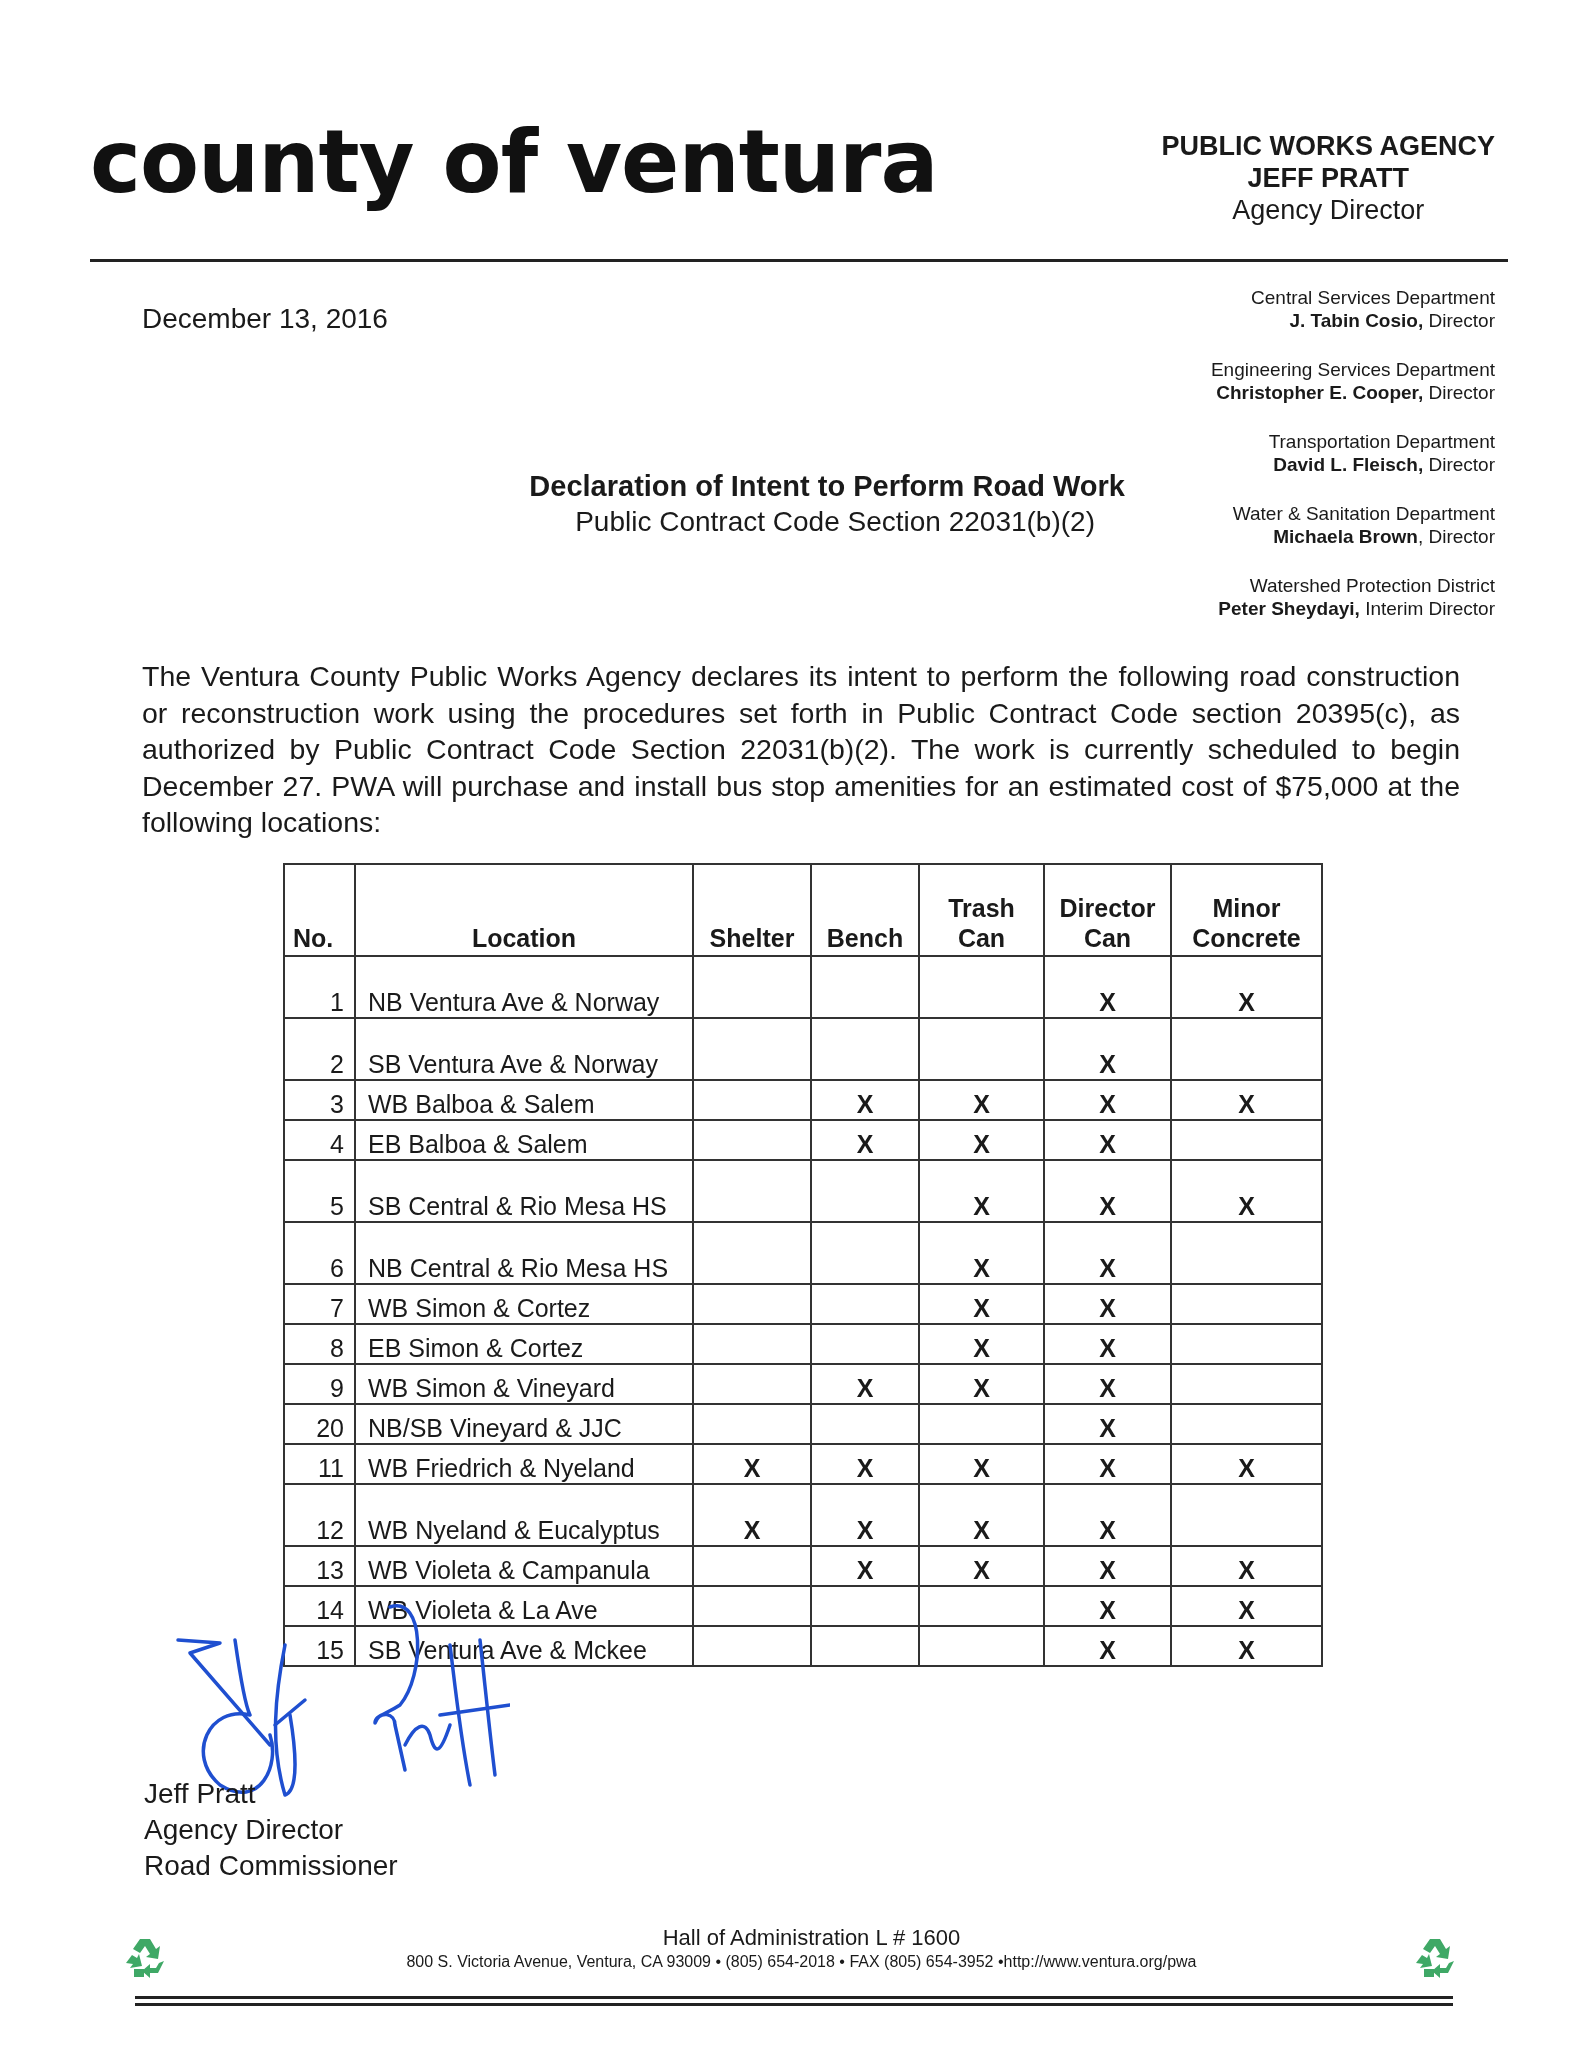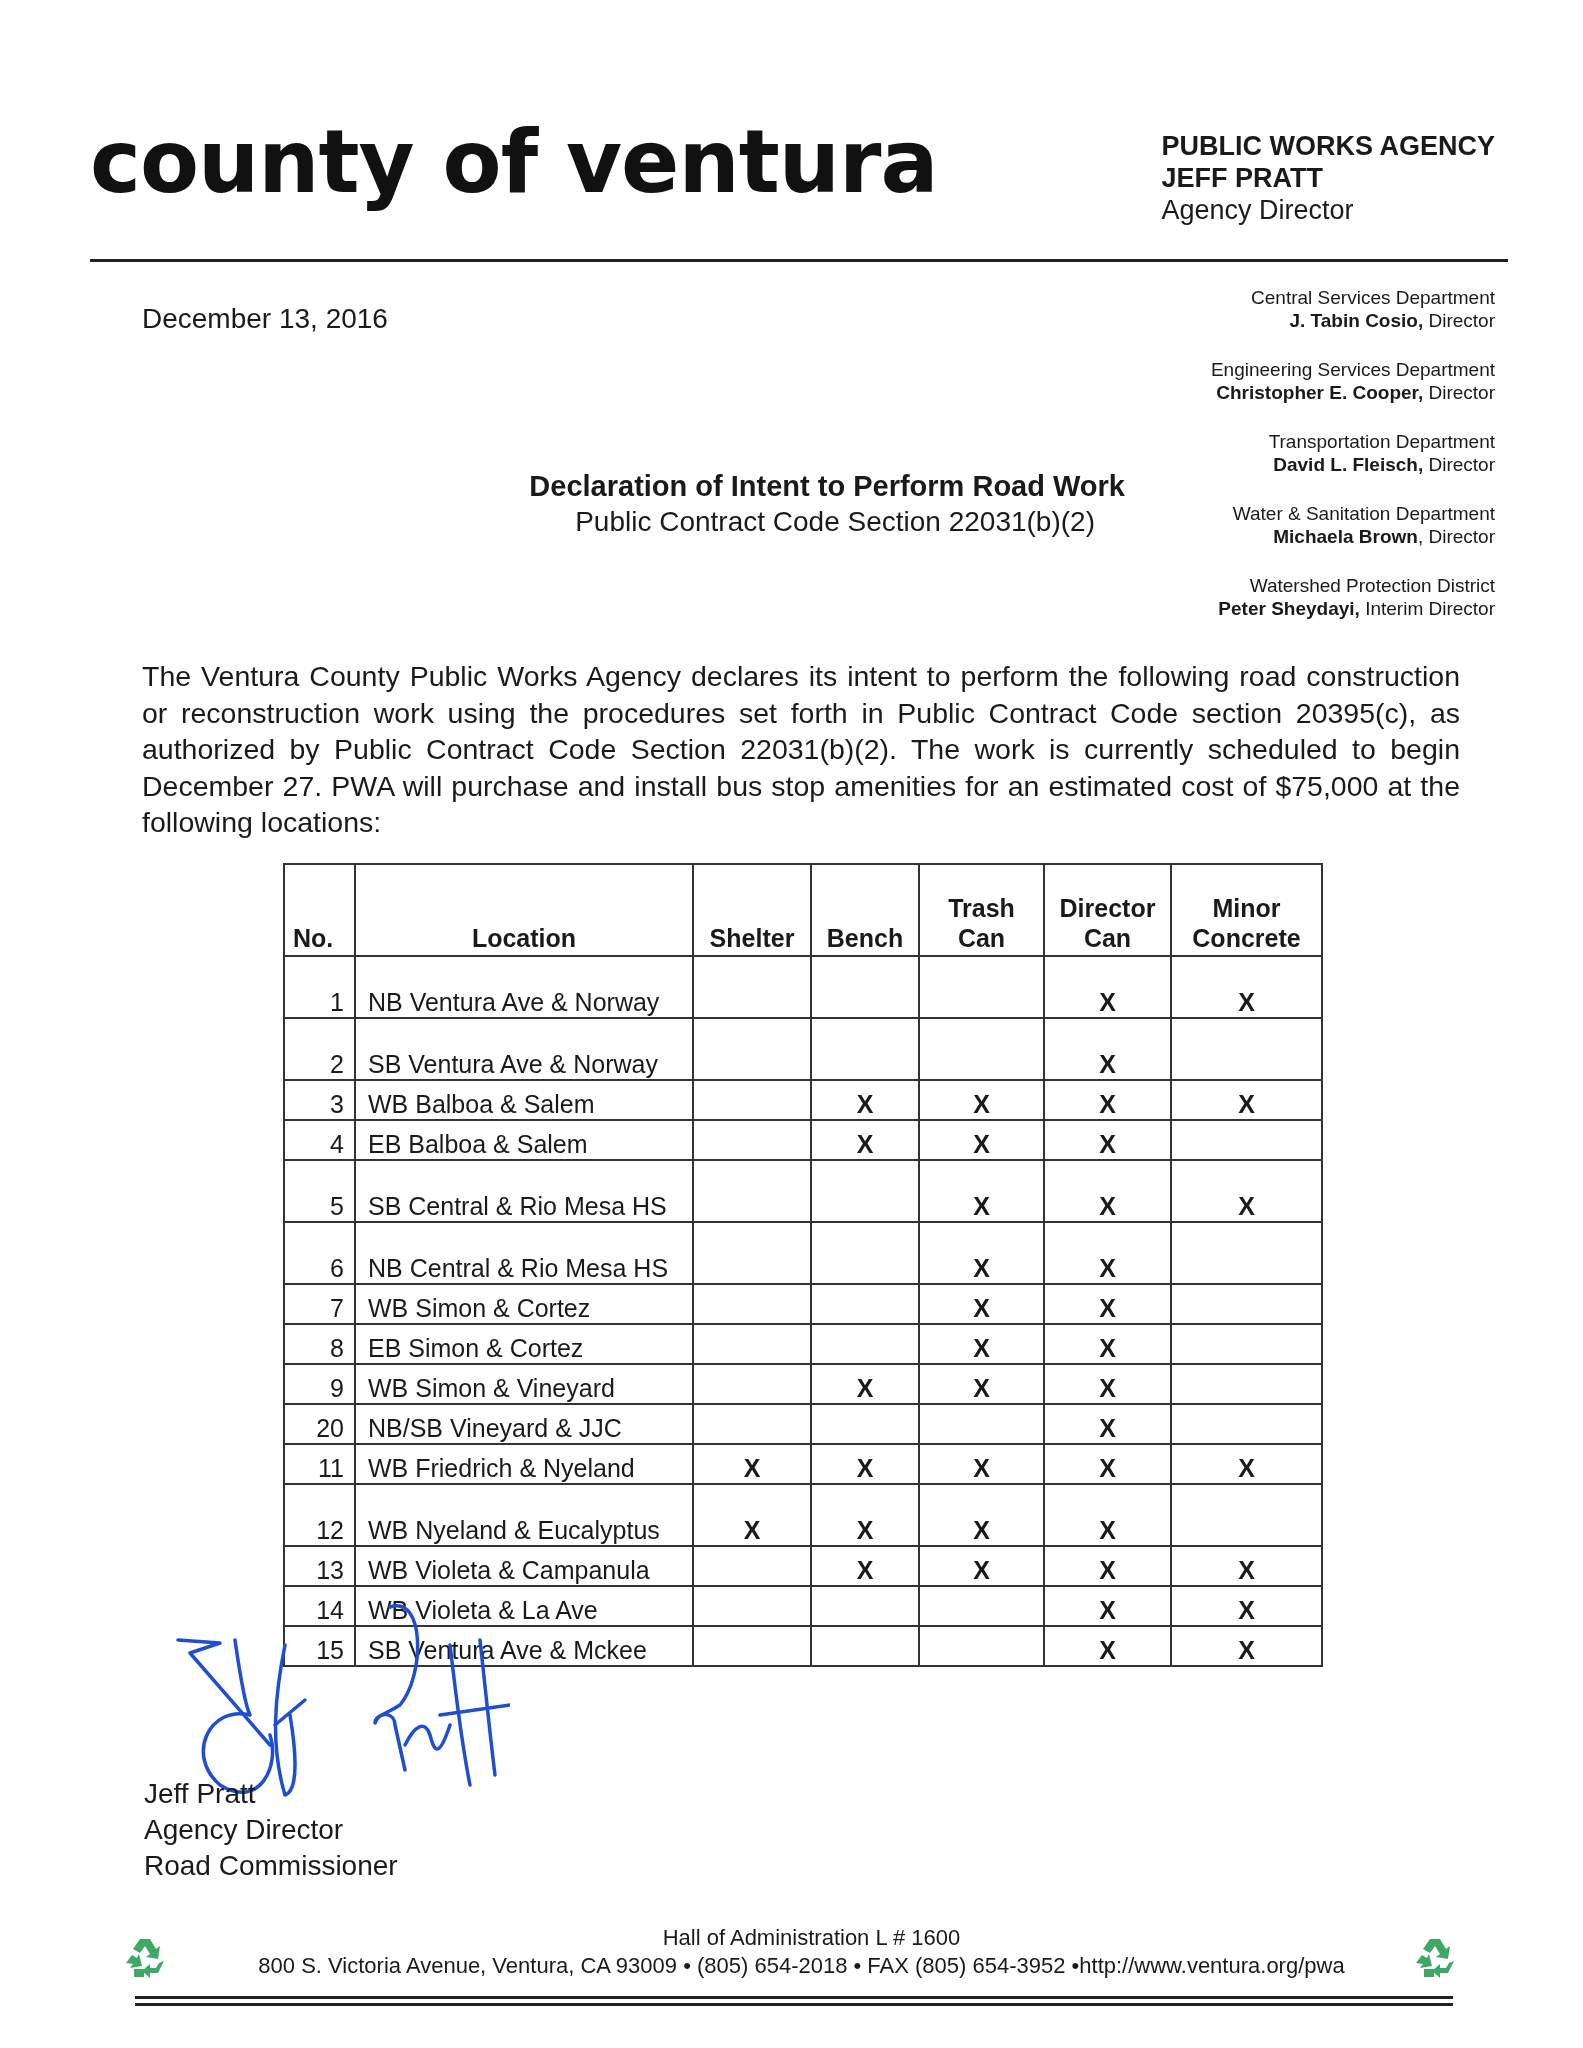--- a/index.html
+++ b/index.html
@@ -4,21 +4,21 @@
 <style>
   html, body { margin:0; padding:0; background:#ffffff; }
   body { width:1583px; height:2048px; position:relative; overflow:hidden;
          font-family:"Liberation Sans", sans-serif; color:#1a1a1a; }
   .abs { position:absolute; }
 
   
   .logo { left:90px; top:118px; font-family:"DejaVu Sans", sans-serif; font-weight:bold;
           font-size:86px; letter-spacing:-1px; line-height:1; color:#111;
           transform:scaleY(1.02); }
-  .agency { right:88px; top:130px; text-align:left; font-size:27px; line-height:32px; }
+  .agency { right:88px; top:130px; text-align:center; font-size:27px; line-height:32px; }
   .agency .b { font-weight:bold; }
   .rule-top { left:90px; top:259px; width:1418px; height:3px; background:#222; }
 
   .date { left:142px; top:303px; font-size:28px; }
 
   .depts { right:88px; top:286px; text-align:right; font-size:19px; line-height:23px; }
   .dept { margin-bottom:26px; }
   .dept .name { font-weight:bold; }
 
   .title-block { left:380px; top:444px; width:745px; text-align:right; }
@@ -43,21 +43,21 @@
   col.c-no { width:71px; } col.c-loc { width:338px; } col.c-sh { width:118px; }
   col.c-be { width:108px; } col.c-tr { width:125px; } col.c-re { width:127px; }
   col.c-mi { width:151px; }
 
   
   .sig { left:150px; top:1595px; width:360px; height:210px; }
   .signer { left:144px; top:1776px; font-size:28px; line-height:36px; }
 
   
   .foot-hall { left:0; width:1583px; top:1925px; text-align:center; font-size:22px; padding-left:40px; box-sizing:border-box; }
-  .foot-addr { left:0; width:1583px; top:1953px; text-align:center; font-size:22px; padding-left:20px; box-sizing:border-box; }
+  .foot-addr { left:0; width:1583px; top:1953px; text-align:center; font-size:16px; padding-left:20px; box-sizing:border-box; }
   .recycle { width:50px; height:50px; top:1933px; }
   .recycle.l { left:120px; } .recycle.r { left:1410px; }
   .rule-bot1 { left:135px; top:1996px; width:1318px; height:3px; background:#222; }
   .rule-bot2 { left:135px; top:2003px; width:1318px; height:3px; background:#222; }
 </style>
 </head>
 <body>
 
 <div class="abs logo">county of ventura</div>
 <div class="abs agency">

